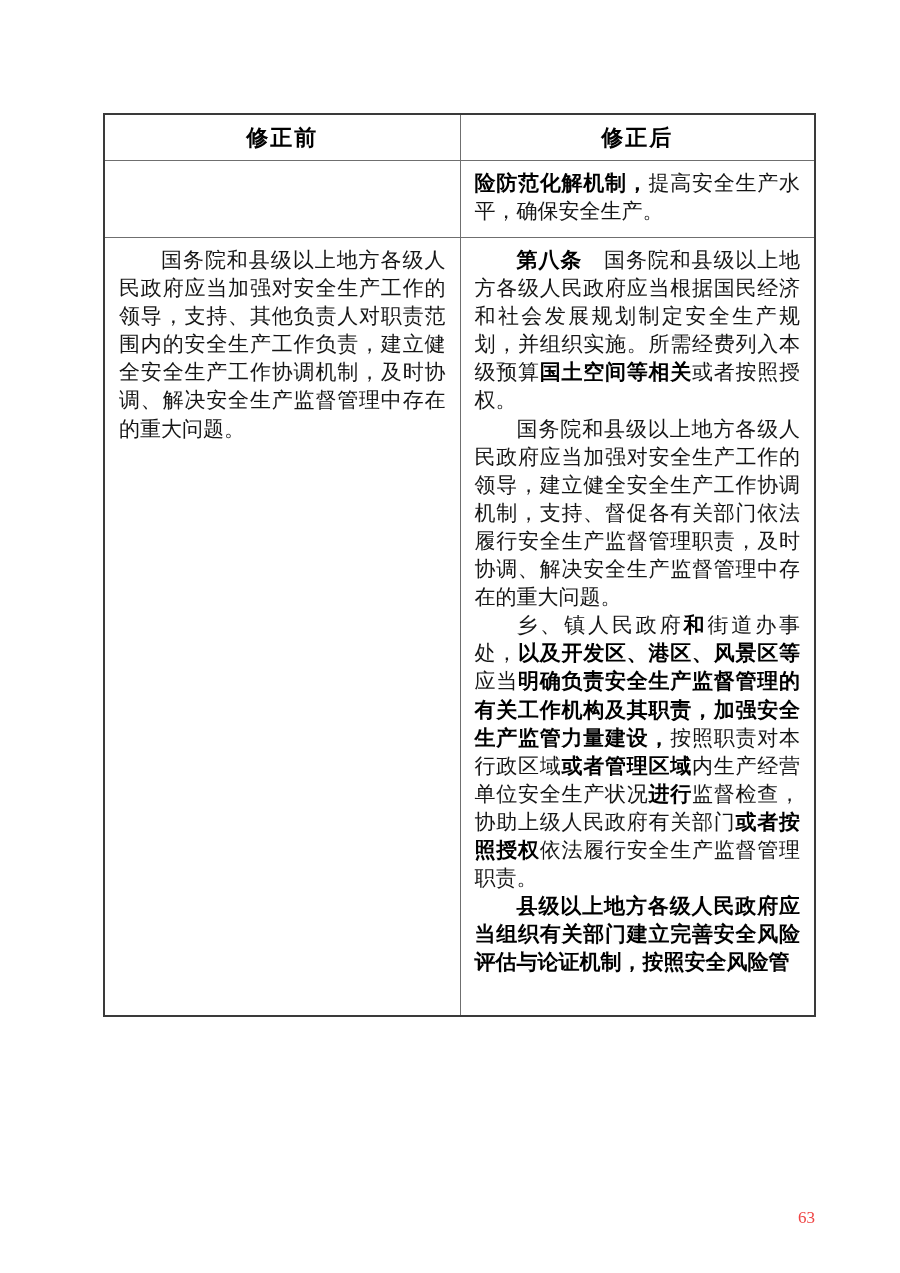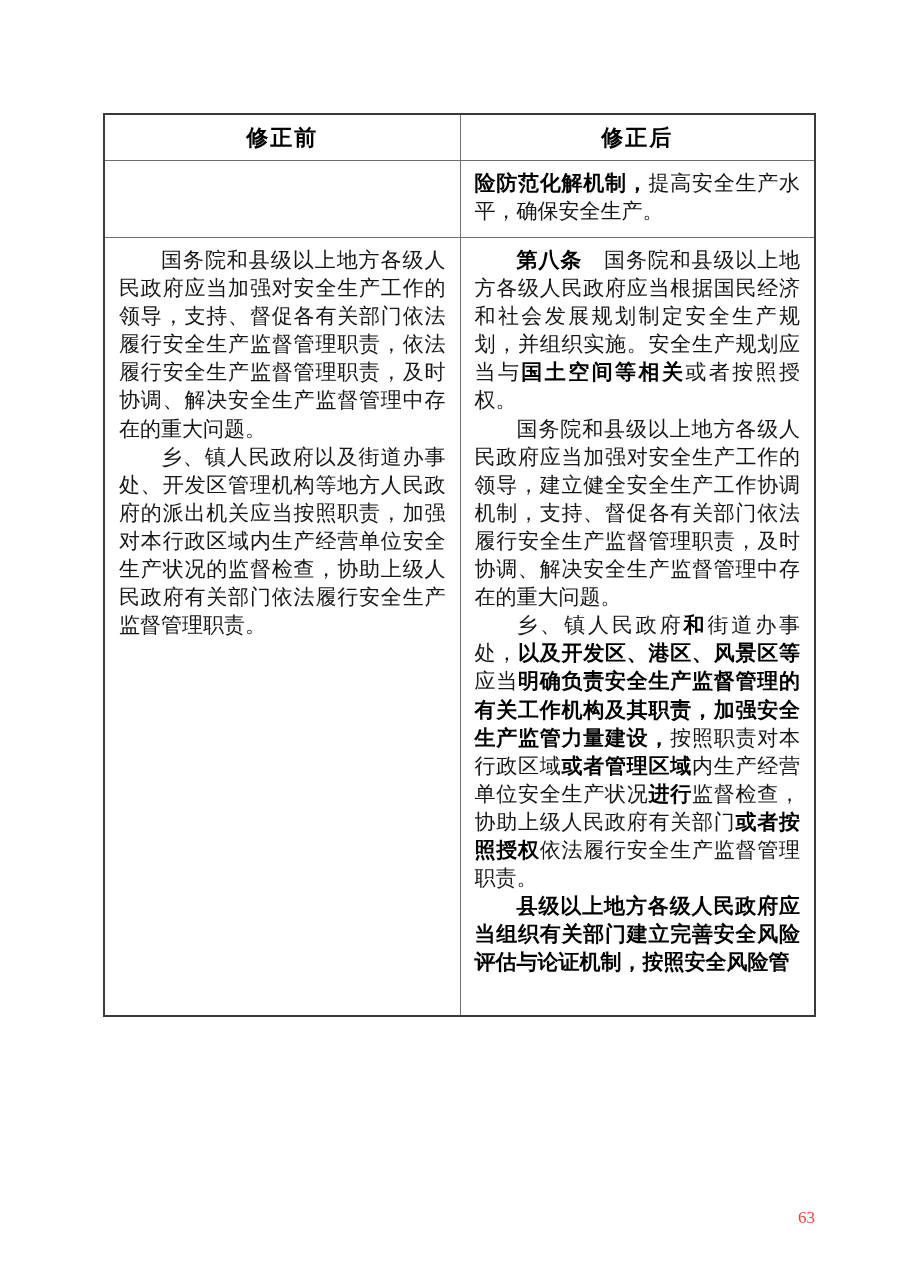--- a/index.html
+++ b/index.html
@@ -90,25 +90,24 @@
     <div class="trow row-0">
       <div class="tcell"></div>
       <div class="tcell">
           <p class="para no-indent"><span class="run-bold">险防范化解机制，</span><span class="run-norm">提高安全生产水平，确保安全生产。</span></p>
         </div>
     </div>
 
 
     <div class="trow row-2">
       <div class="tcell">
-          <p class="para"><span class="run-norm">国务院和县级以上地方各级人民政府应当加强对安全生产工作的领导，支持、督促各有关部门依法履行安全生产监督管理职责，依法履行安全生产监督管理职责，及时协调、解决安全生产监督管理中存在的重大问题。</span></p>
-          <p class="para"><span class="run-norm">乡、镇人民政府以及街道办事处、开发区管理机构等地方人民政府的派出机关应当按照职责，加强对本行政区域内生产经营单位安全生产状况的监督检查，协助上级人民政府有关部门依法履行安全生产监督管理职责。</span></p>
+          <p class="para"><span class="run-norm">国务院和县级以上地方各级人民政府应当加强对安全生产工作的领导，支持、其他负责人对职责范围内的安全生产工作负责，建立健全安全生产工作协调机制，及时协调、解决安全生产监督管理中存在的重大问题。</span></p>
         </div>
       <div class="tcell">
-          <p class="para"><span class="run-bold">第八条</span><span class="run-norm">　国务院和县级以上地方各级人民政府应当根据国民经济和社会发展规划制定安全生产规划，并组织实施。安全生产规划应当与</span><span class="run-bold">国土空间等相关</span><span class="run-norm">或者按照授权。</span></p>
+          <p class="para"><span class="run-bold">第八条</span><span class="run-norm">　国务院和县级以上地方各级人民政府应当根据国民经济和社会发展规划制定安全生产规划，并组织实施。所需经费列入本级预算</span><span class="run-bold">国土空间等相关</span><span class="run-norm">或者按照授权。</span></p>
           <p class="para"><span class="run-norm">国务院和县级以上地方各级人民政府应当加强对安全生产工作的领导，建立健全安全生产工作协调机制，支持、督促各有关部门依法履行安全生产监督管理职责，及时协调、解决安全生产监督管理中存在的重大问题。</span></p>
           <p class="para"><span class="run-norm">乡、镇人民政府</span><span class="run-bold">和</span><span class="run-norm">街道办事处，</span><span class="run-bold">以及开发区、港区、风景区等</span><span class="run-norm">应当</span><span class="run-bold">明确负责安全生产监督管理的有关工作机构及其职责，加强安全生产监管力量建设，</span><span class="run-norm">按照职责对本行政区域</span><span class="run-bold">或者管理区域</span><span class="run-norm">内生产经营单位安全生产状况</span><span class="run-bold">进行</span><span class="run-norm">监督检查，协助上级人民政府有关部门</span><span class="run-bold">或者按照授权</span><span class="run-norm">依法履行安全生产监督管理职责。</span></p>
           <p class="para"><span class="run-bold">县级以上地方各级人民政府应当组织有关部门建立完善安全风险评估与论证机制，按照安全风险管</span></p>
         </div>
     </div>
 
   </div>
 
   <div class="page-number">63</div>
 

